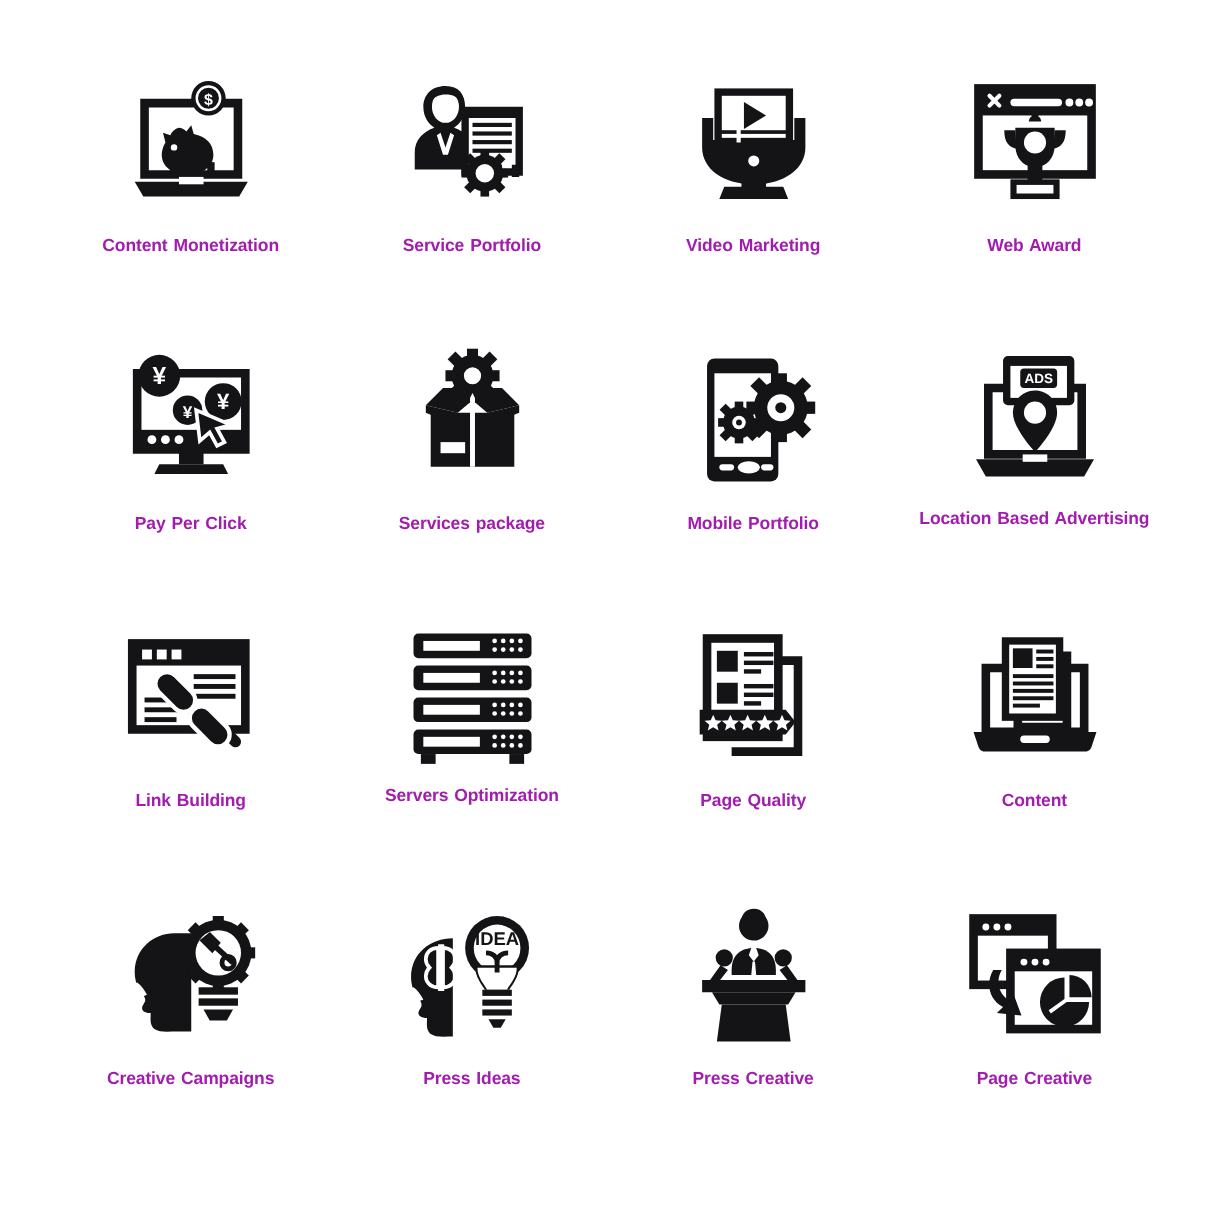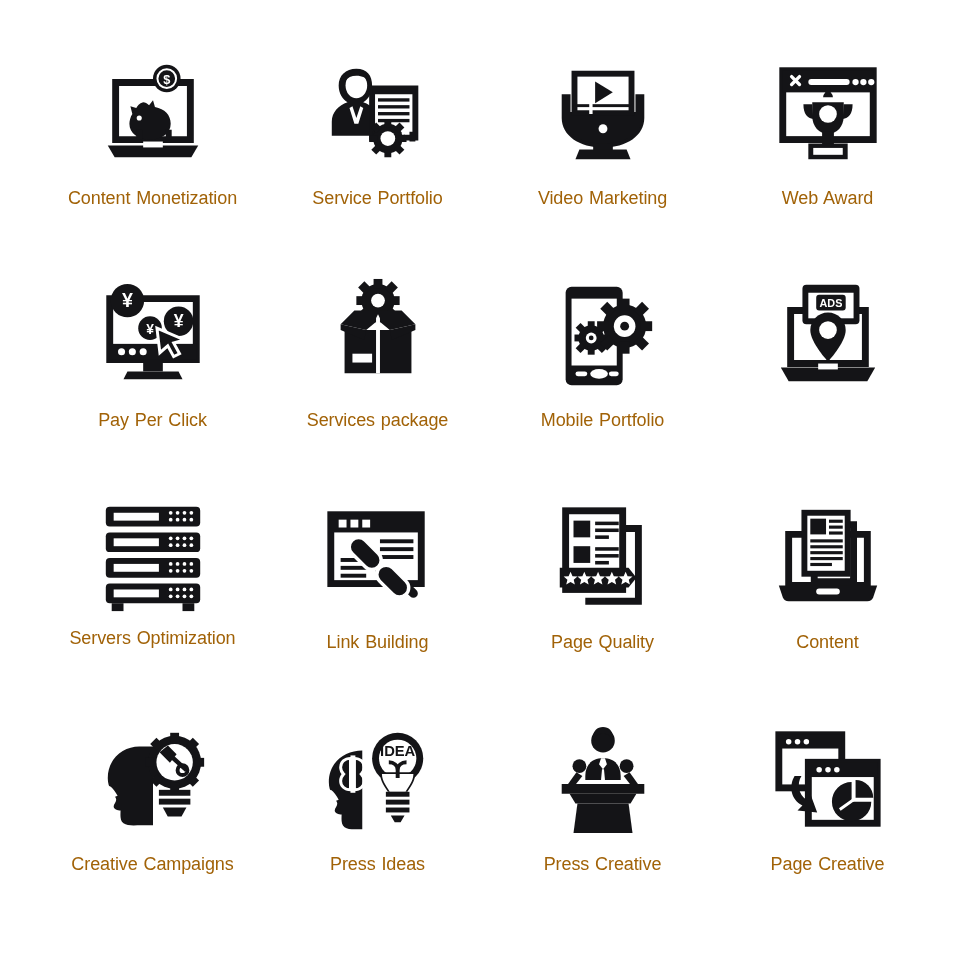--- a/index.html
+++ b/index.html
@@ -42,25 +42,25 @@
     align-items: center;
     justify-content: center;
     margin-bottom: 12px;
   }
   .glyph-box svg {
     display: block;
     width: 118px;
     height: 118px;
   }
   .icon-label {
-    font-size: 18px;
-    font-weight: 400;
+    font-size: 14px;
+    font-weight: 700;
     line-height: 1.18;
     letter-spacing: -0.1px;
-    color: #a16207;
+    color: #a21caf;
     max-width: 210px;
     word-spacing: 1px;
   }
   
   .cell-r2c4 .glyph-box,
   .cell-r3c2 .glyph-box { margin-bottom: 8px; }
 </style>
 </head>
 <body>
 
@@ -256,20 +256,53 @@
         <path d="M12 92h96l-8 14H20z"></path>
         <rect x="50" y="88" width="20" height="6" fill="#fff"></rect>
         <rect x="34" y="8" width="58" height="40" rx="4"></rect>
         <rect x="40" y="16" width="46" height="26" fill="#fff"></rect>
         <rect x="48" y="18" width="30" height="16" rx="3" fill="#141417"></rect>
         <text x="63" y="30" font-family="'Liberation Sans',sans-serif" font-size="11" font-weight="bold" fill="#fff" text-anchor="middle">ADS</text>
         <path d="M60 36c-10 0-18 8-18 18 0 13 18 32 18 32s18-19 18-32c0-10-8-18-18-18z"></path>
         <circle cx="60" cy="54" r="9" fill="#fff"></circle>
       </svg>
     </div>
+    <div class="icon-label">Location Based Advertising</div>
+  </div>
+
+  <div class="icon-cell cell-r3c1">
+    <div class="glyph-box">
+      <svg viewBox="0 0 120 120" fill="#141417" xmlns="http://www.w3.org/2000/svg">
+        <rect x="12" y="16" width="92" height="70" fill="none" stroke="#141417" stroke-width="7"></rect>
+        <rect x="12" y="16" width="92" height="18"></rect>
+        <rect x="20" y="21" width="8" height="8" fill="#fff"></rect>
+        <rect x="32" y="21" width="8" height="8" fill="#fff"></rect>
+        <rect x="44" y="21" width="8" height="8" fill="#fff"></rect>
+        <g>
+          <rect x="62" y="41" width="34" height="4"></rect>
+          <rect x="62" y="49" width="34" height="4"></rect>
+          <rect x="62" y="57" width="34" height="4"></rect>
+        </g>
+        <g>
+          <rect x="22" y="60" width="34" height="4"></rect>
+          <rect x="22" y="68" width="34" height="4"></rect>
+          <rect x="22" y="76" width="26" height="4"></rect>
+        </g>
+        <g stroke="#141417" stroke-width="9" stroke-linecap="round" fill="none">
+          <path d="M40 50l18 18"></path>
+          <path d="M62 72l18 18"></path>
+          <path d="M96 96l-10-10"></path>
+        </g>
+        <g fill="#141417" stroke="#fff" stroke-width="3.5">
+          <rect x="28" y="46" width="38" height="19" rx="9.5" transform="rotate(45 47 55.5)"></rect>
+          <rect x="56" y="74" width="38" height="19" rx="9.5" transform="rotate(45 75 83.5)"></rect>
+        </g>
+      </svg>
+    </div>
+    <div class="icon-label">Link Building</div>
   </div>
 
   <div class="icon-cell cell-r3c2">
     <div class="glyph-box">
       <svg viewBox="0 0 120 120" fill="#141417" xmlns="http://www.w3.org/2000/svg">
         <g>
           <rect x="12" y="8" width="96" height="20" rx="4"></rect>
           <rect x="20" y="14" width="46" height="8" fill="#fff"></rect>
           <g fill="#fff">
             <circle cx="78" cy="14" r="1.9"></circle>
@@ -324,52 +357,20 @@
               <circle cx="99" cy="99" r="1.9"></circle>
           </g>
         </g>
         <rect x="18" y="106" width="12" height="8"></rect>
         <rect x="90" y="106" width="12" height="8"></rect>
       </svg>
     </div>
     <div class="icon-label">Servers Optimization</div>
   </div>
 
-  <div class="icon-cell cell-r3c1">
-    <div class="glyph-box">
-      <svg viewBox="0 0 120 120" fill="#141417" xmlns="http://www.w3.org/2000/svg">
-        <rect x="12" y="16" width="92" height="70" fill="none" stroke="#141417" stroke-width="7"></rect>
-        <rect x="12" y="16" width="92" height="18"></rect>
-        <rect x="20" y="21" width="8" height="8" fill="#fff"></rect>
-        <rect x="32" y="21" width="8" height="8" fill="#fff"></rect>
-        <rect x="44" y="21" width="8" height="8" fill="#fff"></rect>
-        <g>
-          <rect x="62" y="41" width="34" height="4"></rect>
-          <rect x="62" y="49" width="34" height="4"></rect>
-          <rect x="62" y="57" width="34" height="4"></rect>
-        </g>
-        <g>
-          <rect x="22" y="60" width="34" height="4"></rect>
-          <rect x="22" y="68" width="34" height="4"></rect>
-          <rect x="22" y="76" width="26" height="4"></rect>
-        </g>
-        <g stroke="#141417" stroke-width="9" stroke-linecap="round" fill="none">
-          <path d="M40 50l18 18"></path>
-          <path d="M62 72l18 18"></path>
-          <path d="M96 96l-10-10"></path>
-        </g>
-        <g fill="#141417" stroke="#fff" stroke-width="3.5">
-          <rect x="28" y="46" width="38" height="19" rx="9.5" transform="rotate(45 47 55.5)"></rect>
-          <rect x="56" y="74" width="38" height="19" rx="9.5" transform="rotate(45 75 83.5)"></rect>
-        </g>
-      </svg>
-    </div>
-    <div class="icon-label">Link Building</div>
-  </div>
-
   <div class="icon-cell cell-r3c3">
     <div class="glyph-box">
       <svg viewBox="0 0 120 120" fill="#141417" xmlns="http://www.w3.org/2000/svg">
         <path d="M42 30h54v74H42" fill="none" stroke="#141417" stroke-width="7"></path>
         <rect x="22" y="12" width="58" height="80" fill="#fff" stroke="#141417" stroke-width="7"></rect>
         <rect x="30" y="22" width="17" height="17"></rect>
         <g>
           <rect x="52" y="23" width="24" height="3.6"></rect>
           <rect x="52" y="30" width="24" height="3.6"></rect>
           <rect x="52" y="37" width="14" height="3.6"></rect>

